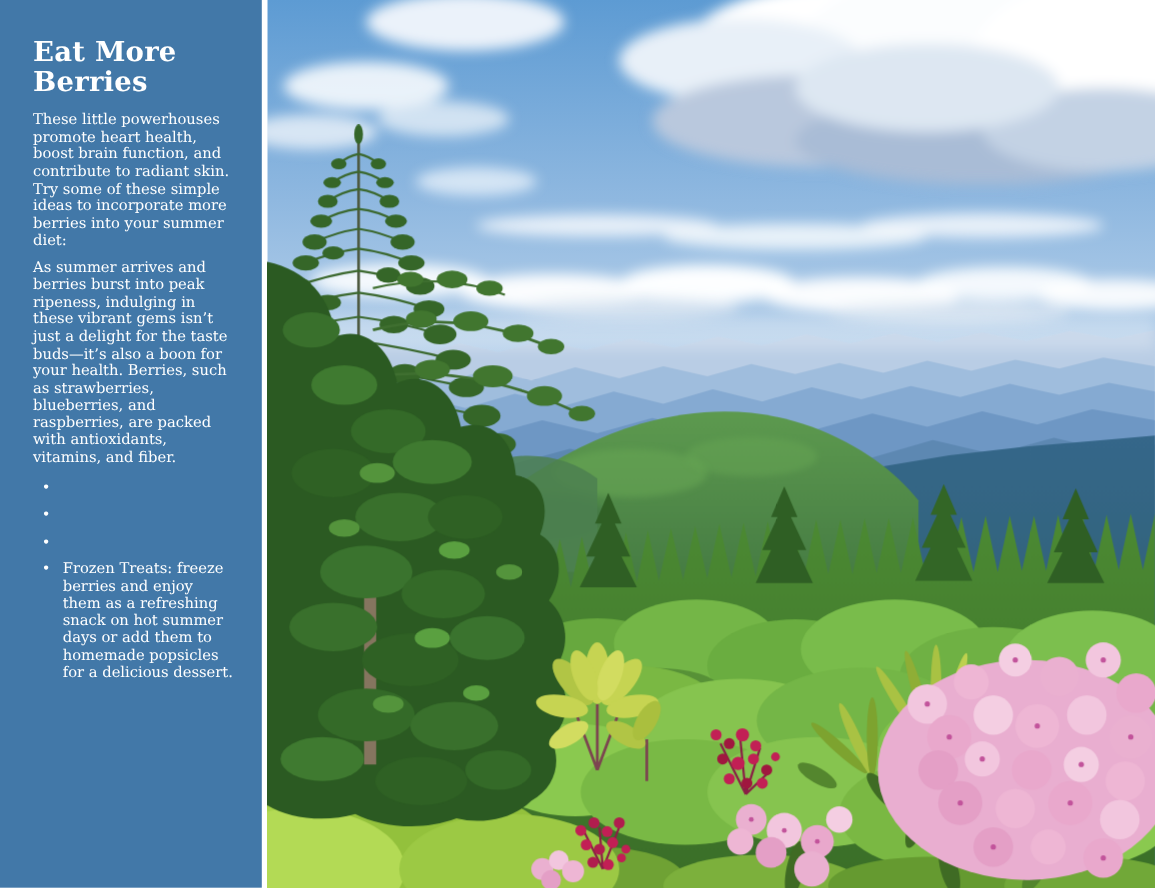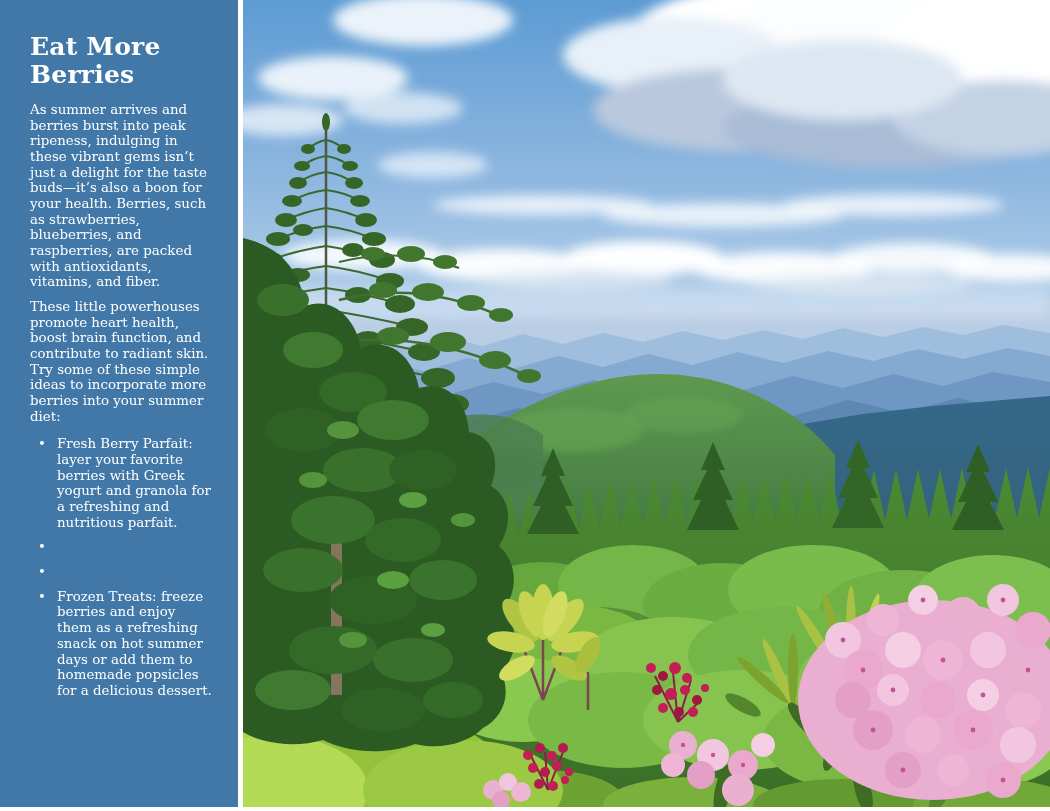--- a/index.html
+++ b/index.html
@@ -16,26 +16,25 @@
   .photo{position:absolute;left:243px;top:0;width:807px;height:807px;margin:0;}
   .photo svg{display:block;width:807px;height:807px;}
 </style>
 </head>
 <body>
 
 <div class="page">
 
   <aside class="sidebar">
     <h1 class="title">Eat More Berries</h1>
+    <p>These little powerhouses promote heart health, boost brain function, and contribute to radiant skin. Try some of these simple ideas to incorporate more berries into your summer diet:</p>
     <p>As summer arrives and berries burst into peak ripeness, indulging in these vibrant gems isn’t just a delight for the taste buds—it’s also a boon for your health. Berries, such as strawberries, blueberries, and raspberries, are packed with antioxidants, vitamins, and fiber.</p>
-    <p>These little powerhouses promote heart health, boost brain function, and contribute to radiant skin. Try some of these simple ideas to incorporate more berries into your summer diet:</p>
     <ul class="bullets">
       <li>
         <span class="marker">•</span>
-        <span class="li-text">Fresh Berry Parfait: layer your favorite berries with Greek yogurt and granola for a refreshing and nutritious parfait.</span>
       </li>
       <li>
         <span class="marker">•</span>
       </li>
       <li>
         <span class="marker">•</span>
       </li>
       <li>
         <span class="marker">•</span>
         <span class="li-text">Frozen Treats: freeze berries and enjoy them as a refreshing snack on hot summer days or add them to homemade popsicles for a delicious dessert.</span>

